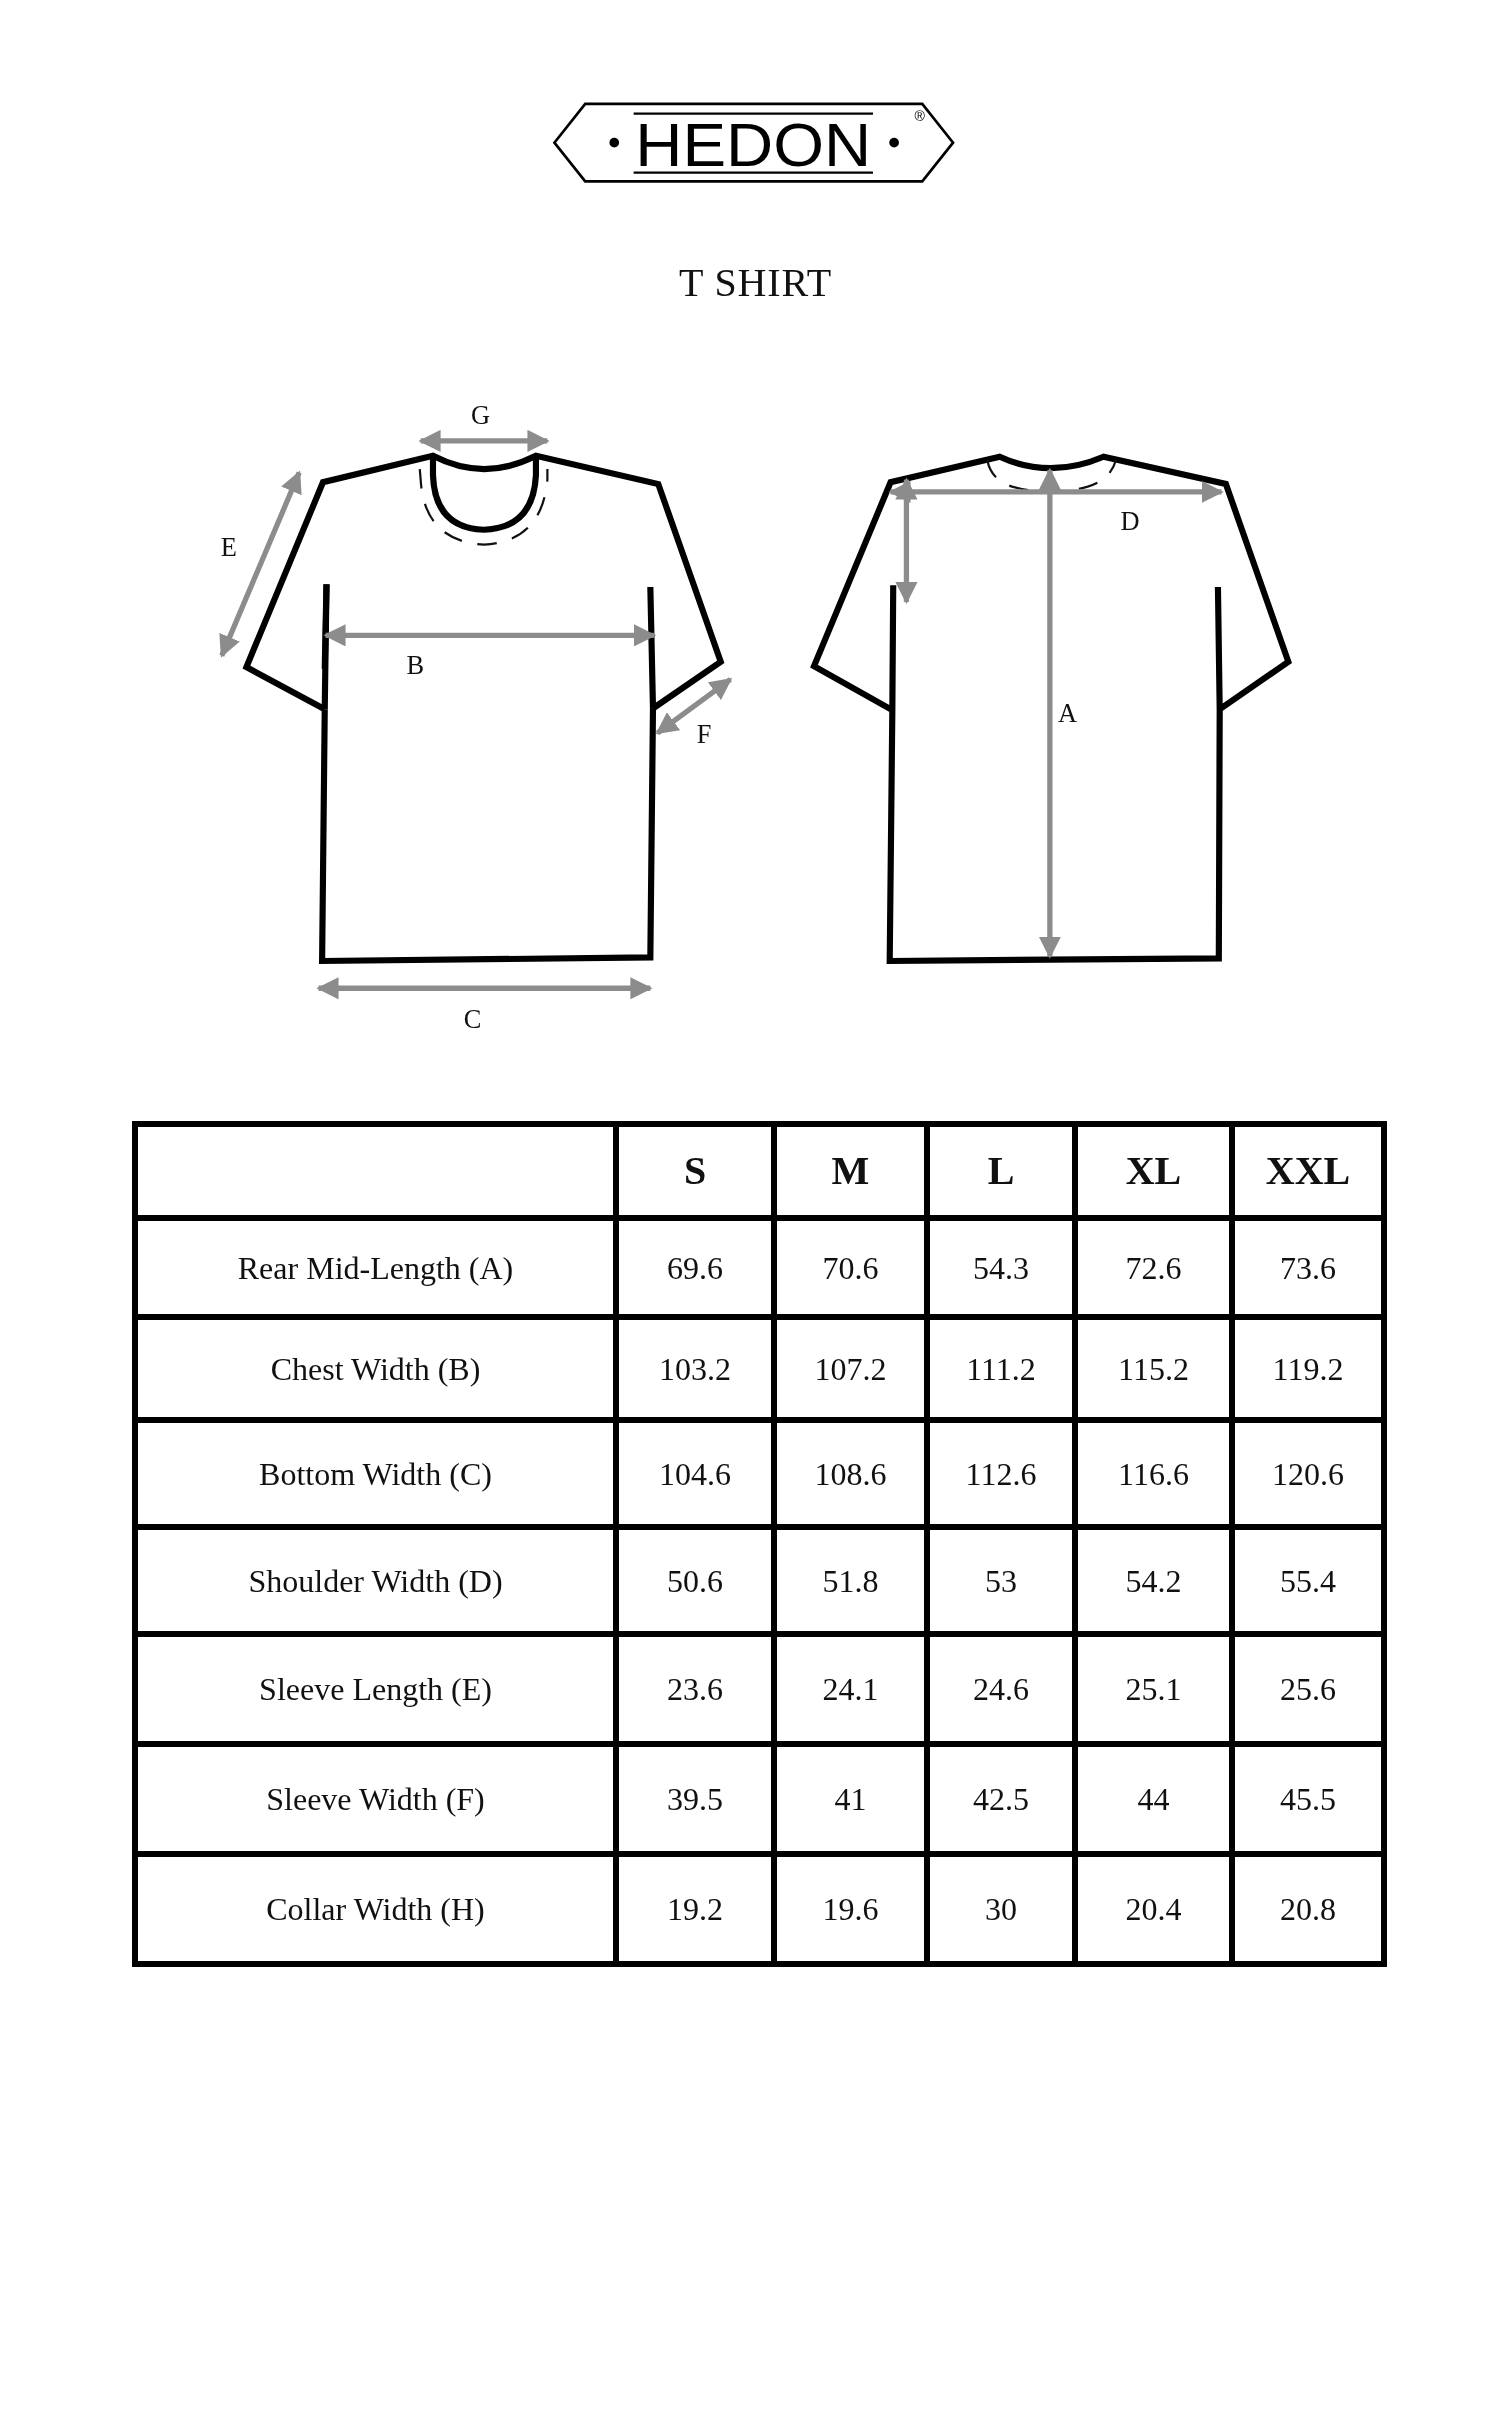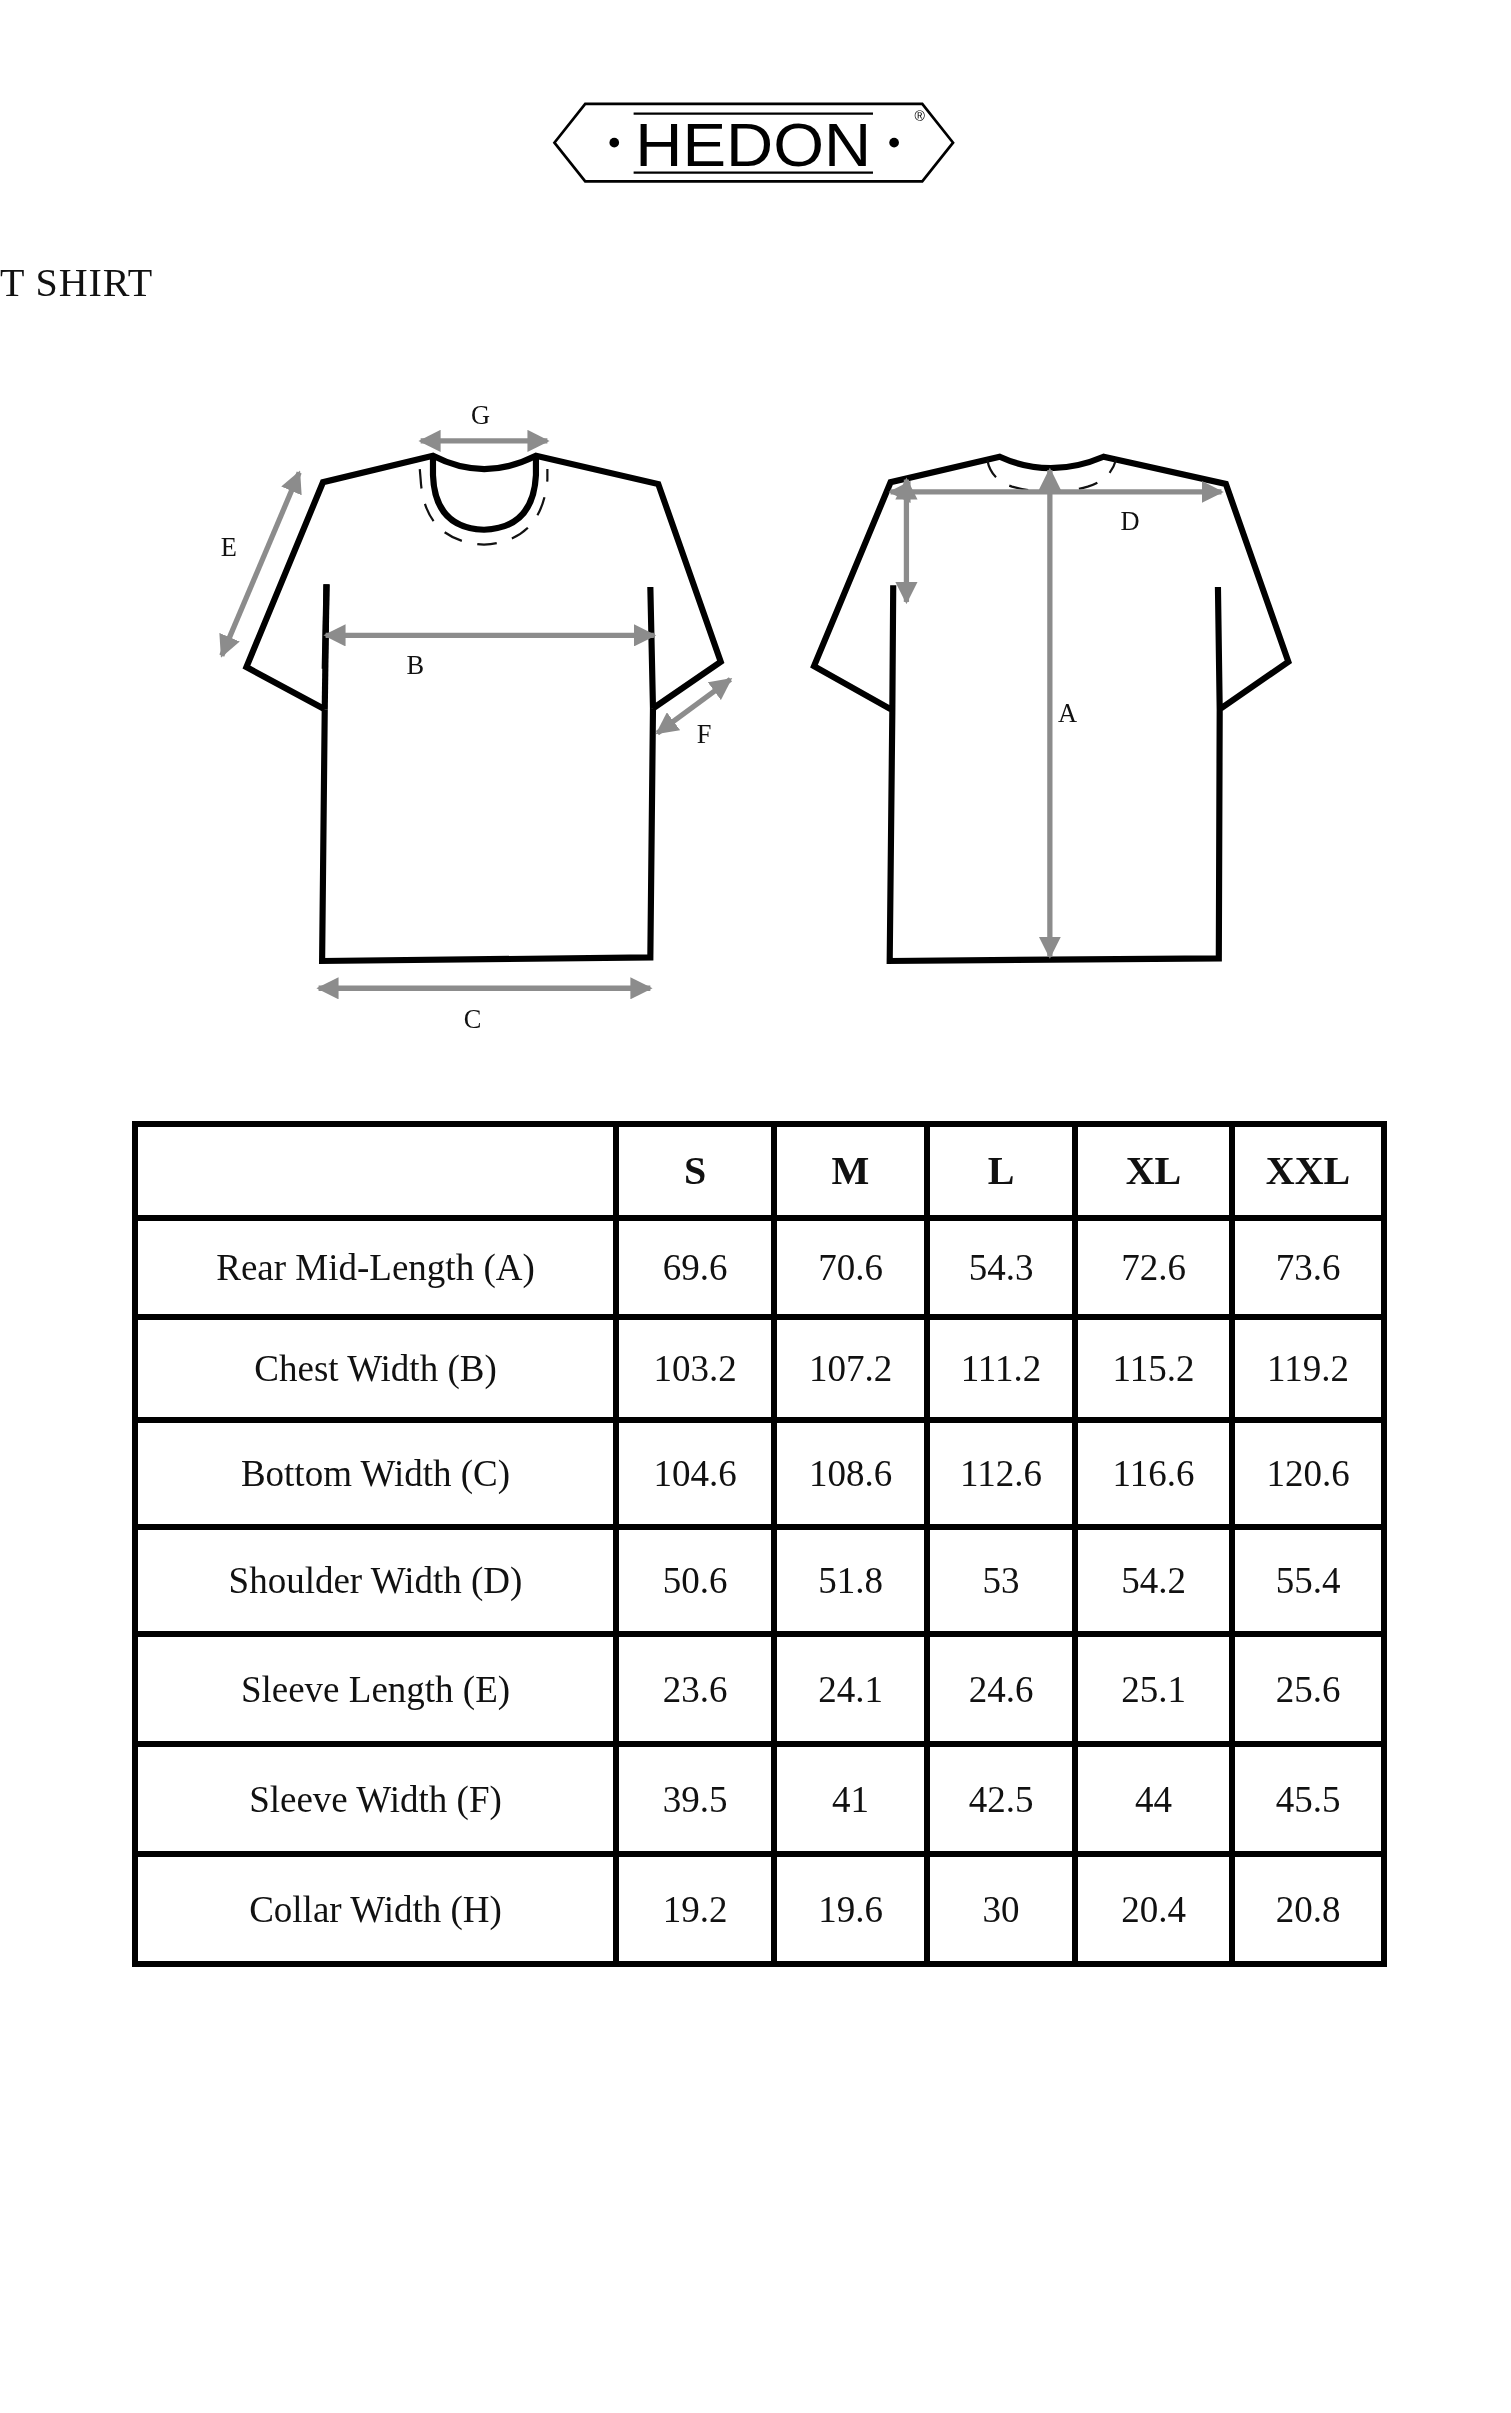--- a/index.html
+++ b/index.html
@@ -1,31 +1,31 @@
 <!DOCTYPE html>
 <html style="font-size:14px"><head>
 <meta charset="utf-8">
 <style>
   html, body { margin: 0; padding: 0; background: #ffffff; }
   body { width: 1511px; height: 2413px; position: relative; overflow: hidden;
          font-family: "Liberation Serif", "DejaVu Serif", serif; color: #111; }
   .abs { position: absolute; }
   #logo { left: 0; top: 0; }
-  #title { left: 0; width: 1511px; top: 261px; font-size: 40px;
+  #title { left: 0; width: 1511px; top: 261px; text-align: center; font-size: 40px;
            letter-spacing: 0.9px; line-height: 44px; }
   #diagrams { left: 0; top: 0; }
   .dlabel { font-size: 30px; fill: #111; font-family: "Liberation Serif", "DejaVu Serif", serif; }
   .shirt { fill: none; stroke: #000; stroke-width: 7; stroke-linejoin: miter; }
   .dash { fill: none; stroke: #111; stroke-width: 2.5; stroke-dasharray: 22 18; }
   .arr { stroke: #8c8c8c; stroke-width: 6; fill: none; }
   .arrhead { fill: #8c8c8c; }
   #size-table { position: absolute; left: 132px; top: 1121px; border-collapse: collapse;
                 table-layout: fixed; }
   #size-table td, #size-table th { border: 6.2px solid #000; text-align: center; vertical-align: middle;
-                padding: 0; font-size: 37px; font-weight: normal; line-height: 1; }
+                padding: 0; font-size: 32px; font-weight: normal; line-height: 1; }
   #size-table th { font-weight: bold; font-size: 40px; }
   #size-table tr { box-sizing: border-box; }
 </style>
 </head>
 <body>
 
 <svg id="logo" class="abs" width="1511" height="229" viewBox="0 0 1717 260">
   <polygon points="665,118 1048,118 1083,162 1048,206 665,206 630,162" fill="none" stroke="#000" stroke-width="3"></polygon>
   <line x1="720" y1="129" x2="992" y2="129" stroke="#000" stroke-width="2.5"></line>
   <line x1="720" y1="196" x2="992" y2="196" stroke="#000" stroke-width="2.5"></line>

